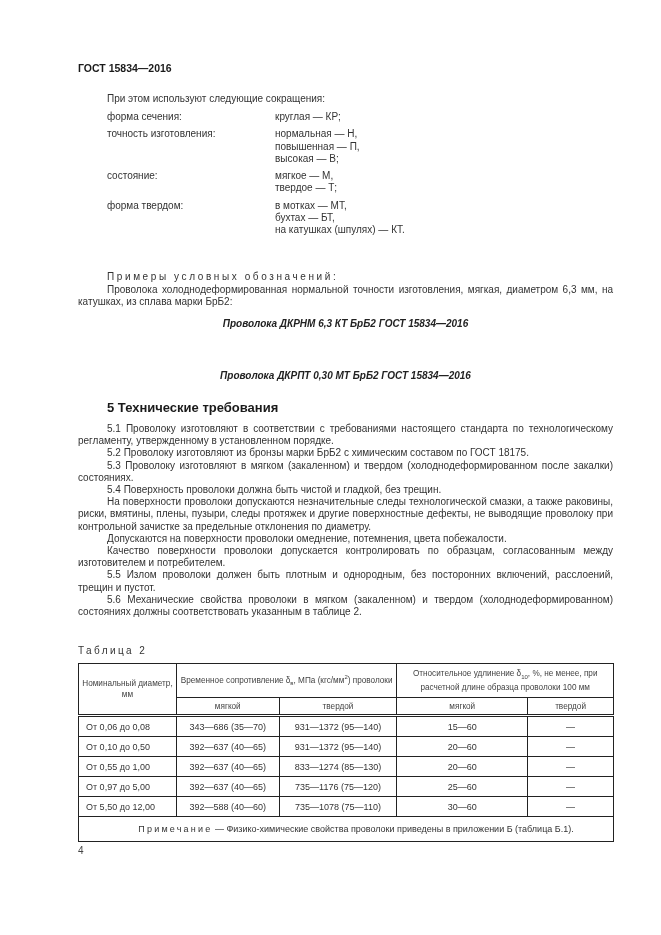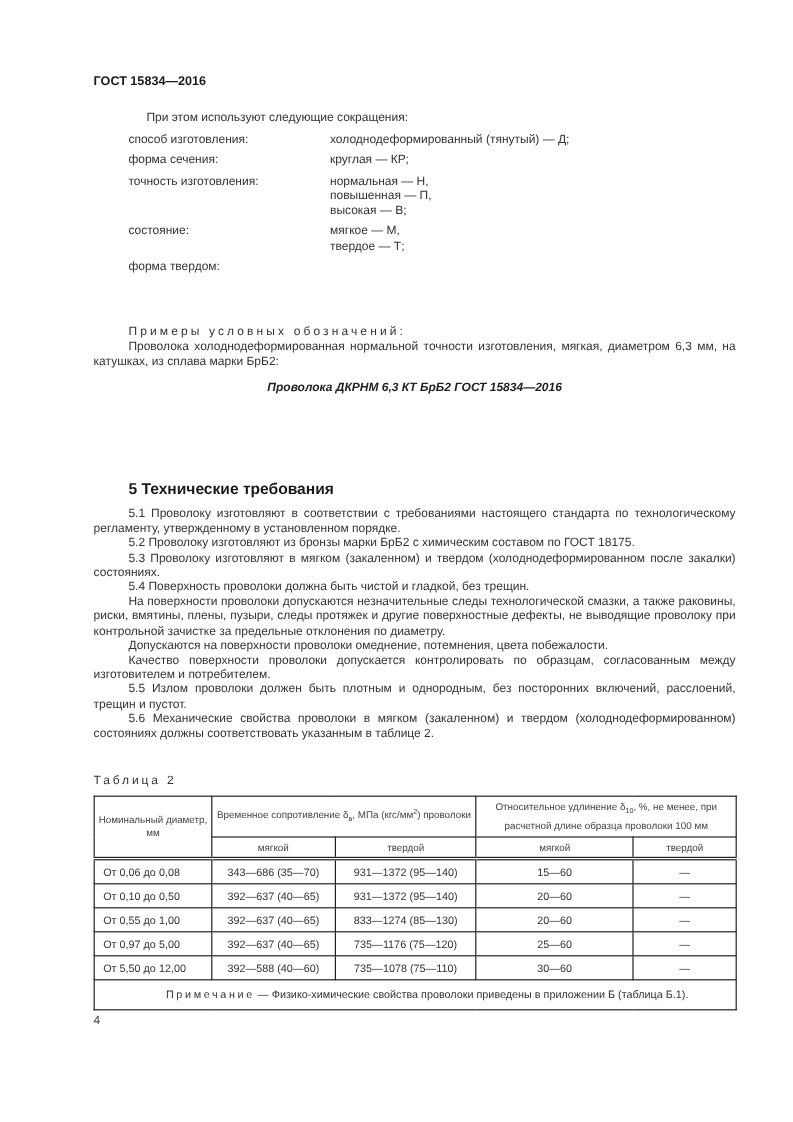--- a/index.html
+++ b/index.html
@@ -4,21 +4,21 @@
   <style>
     html, body { margin: 0; padding: 0; background: #ffffff; }
     body {
       width: 661px; height: 935px; position: relative; overflow: hidden;
       font-family: "Liberation Sans", sans-serif; color: #2a2a2a;
     }
     .page { position: absolute; left: 0; top: 0; width: 661px; height: 935px; }
     .hdr { position: absolute; left: 78px; top: 62px; font-size: 10.5px; font-weight: bold; color: #1a1a1a; }
     .txt { font-size: 10px; line-height: 12.2px; color: #333; }
     .abs { position: absolute; }
-    .intro { left: 122px; top: 93px; text-align: right; }
+    .intro { left: 107px; top: 93px; text-align: right; }
     .defs { position: absolute; left: 107px; top: 111px; width: 510px; }
     .def-row { display: flex; margin-bottom: 5px; }
     .def-label { width: 168px; flex: none; }
     .def-vals div { line-height: 12.3px; }
     .spaced { letter-spacing: 2.6px; }
     .para { position: absolute; left: 78px; width: 535px; text-align: justify; }
     .indent { text-indent: 29px; }
     .designation { position: absolute; left: 78px; width: 535px; text-align: center; font-weight: bold; font-style: italic; font-size: 10px; color: #222; }
     .section-title { position: absolute; left: 107px; top: 400px; font-size: 13px; font-weight: bold; color: #1a1a1a; }
     .body-block { position: absolute; left: 78px; top: 423px; width: 535px; font-size: 10px; line-height: 12.2px; color: #333; text-align: justify; }
@@ -40,26 +40,20 @@
 <body>
 
 <div class="page">
 
   <div class="hdr">ГОСТ 15834—2016</div>
 
   <div class="abs txt intro">При этом используют следующие сокращения:</div>
 
   <div class="defs txt">
     <div class="def-row">
-      <div class="def-label">способ изготовления:</div>
-      <div class="def-vals">
-        <div>холоднодеформированный (тянутый) — Д;</div>
-      </div>
-    </div>
-    <div class="def-row">
       <div class="def-label">форма сечения:</div>
       <div class="def-vals">
         <div>круглая — КР;</div>
       </div>
     </div>
     <div class="def-row">
       <div class="def-label">точность изготовления:</div>
       <div class="def-vals">
         <div>нормальная — Н,</div>
         <div>повышенная — П,</div>
@@ -68,28 +62,34 @@
     </div>
     <div class="def-row">
       <div class="def-label">состояние:</div>
       <div class="def-vals">
         <div>мягкое — М,</div>
         <div>твердое — Т;</div>
       </div>
     </div>
     <div class="def-row">
       <div class="def-label">форма твердом:</div>
+      <div class="def-vals">
+        <div>в мотках — МТ,</div>
+        <div>бухтах — БТ,</div>
+        <div>на катушках (шпулях) — КТ.</div>
+      </div>
     </div>
   </div>
 
   <div class="abs txt spaced" style="left:107px; top:271px;">Примеры условных обозначений:</div>
 
   <div class="para txt indent" style="top:284px;">Проволока холоднодеформированная нормальной точности изготовления, мягкая, диаметром 6,3 мм, на катушках, из сплава марки БрБ2:</div>
   <div class="designation" style="top:318px;">Проволока ДКРНМ 6,3 КТ БрБ2 ГОСТ 15834—2016</div>
 
+  <div class="designation" style="top:370px;">Проволока ДКРПТ 0,30 МТ БрБ2 ГОСТ 15834—2016</div>
 
   <div class="section-title">5 Технические требования</div>
 
   <div class="body-block">
     <p>5.1 Проволоку изготовляют в соответствии с требованиями настоящего стандарта по технологическому регламенту, утвержденному в установленном порядке.</p>
     <p>5.2 Проволоку изготовляют из бронзы марки БрБ2 с химическим составом по ГОСТ 18175.</p>
     <p>5.3 Проволоку изготовляют в мягком (закаленном) и твердом (холоднодеформированном после закалки) состояниях.</p>
     <p>5.4 Поверхность проволоки должна быть чистой и гладкой, без трещин.</p>
     <p>На поверхности проволоки допускаются незначительные следы технологической смазки, а также раковины, риски, вмятины, плены, пузыри, следы протяжек и другие поверхностные дефекты, не выводящие проволоку при контрольной зачистке за предельные отклонения по диаметру.</p>
     <p>Допускаются на поверхности проволоки омеднение, потемнения, цвета побежалости.</p>

